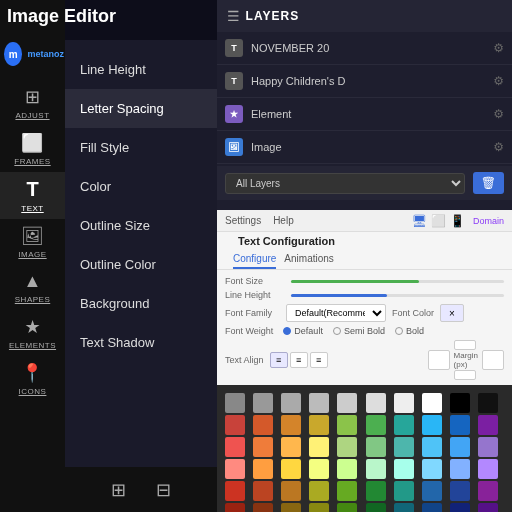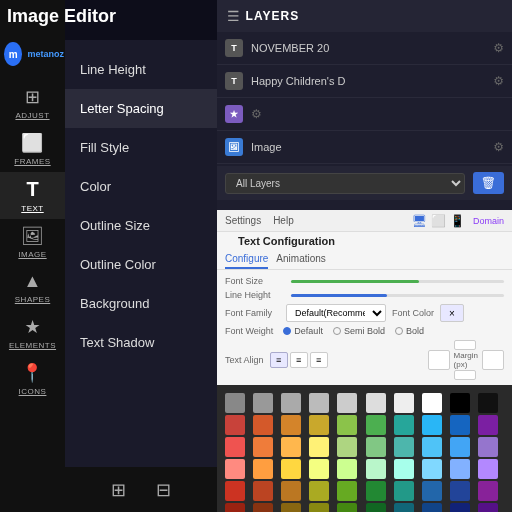--- a/index.html
+++ b/index.html
@@ -188,21 +188,21 @@
       color: #555;
       cursor: pointer;
       padding: 2px 0;
     }
     .device-icons { display: flex; gap: 4px; align-items: center; }
     .device-icon { font-size: 12px; color: #555; cursor: pointer; }
     .device-icon.active { color: #3a6dd8; }
 
     .config-tabs {
       display: flex;
-      padding: 0 8px;
+      padding: 0 16px;
       gap: 8px;
       border-bottom: 1px solid #ddd;
       margin-bottom: 4px;
     }
     .config-tab {
       font-size: 10px;
       color: #555;
       padding: 3px 0;
       cursor: pointer;
       border-bottom: 2px solid transparent;
@@ -391,20 +391,21 @@
         <span class="layer-name">NOVEMBER 20</span>
         <span class="layer-gear">⚙</span>
       </div>
       <div class="layer-item">
         <div class="layer-type-badge badge-text">T</div>
         <span class="layer-name">Happy Children's D</span>
         <span class="layer-gear">⚙</span>
       </div>
       <div class="layer-item">
         <div class="layer-type-badge badge-star">★</div>
+        <span class="layer-name">Element</span>
         <span class="layer-gear">⚙</span>
       </div>
       <div class="layer-item">
         <div class="layer-type-badge badge-image">🖼</div>
         <span class="layer-name">Image</span>
         <span class="layer-gear">⚙</span>
       </div>
 
       <div class="layers-footer">
         <select class="layers-select">

